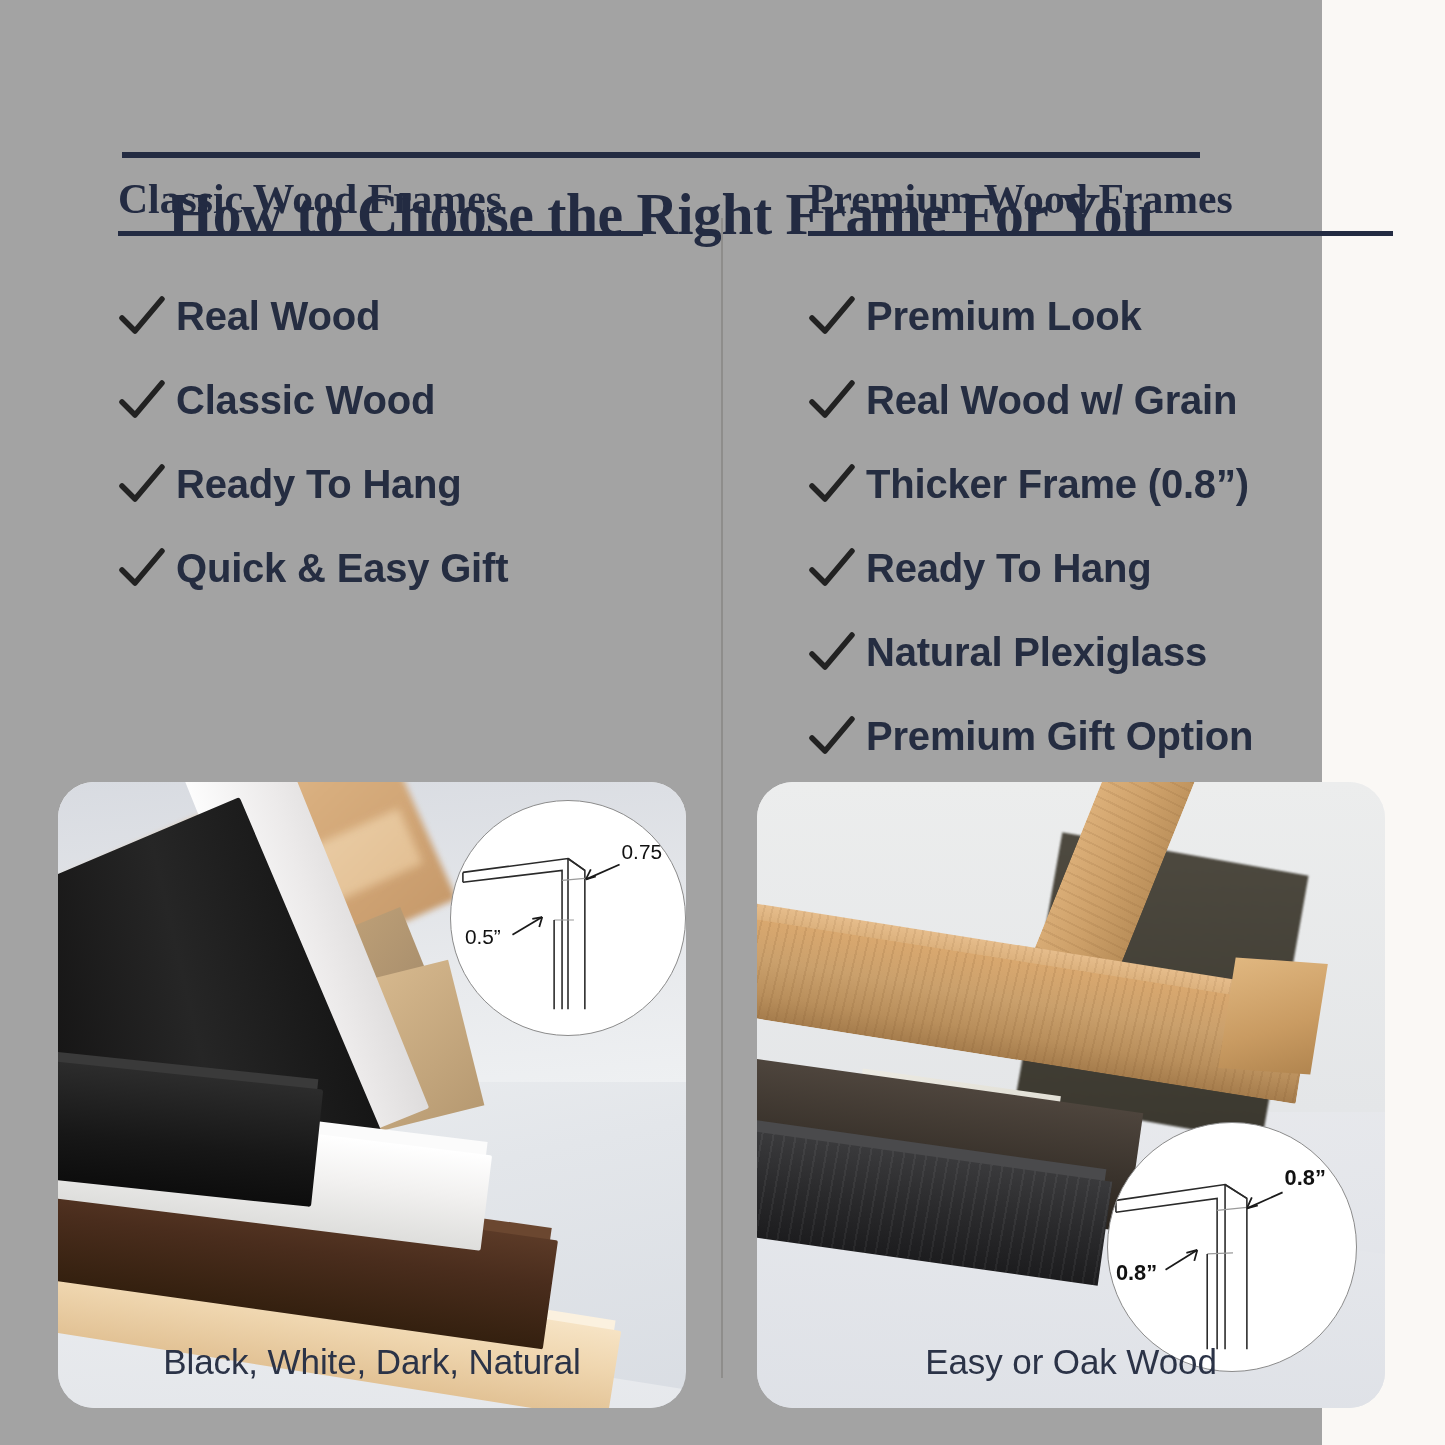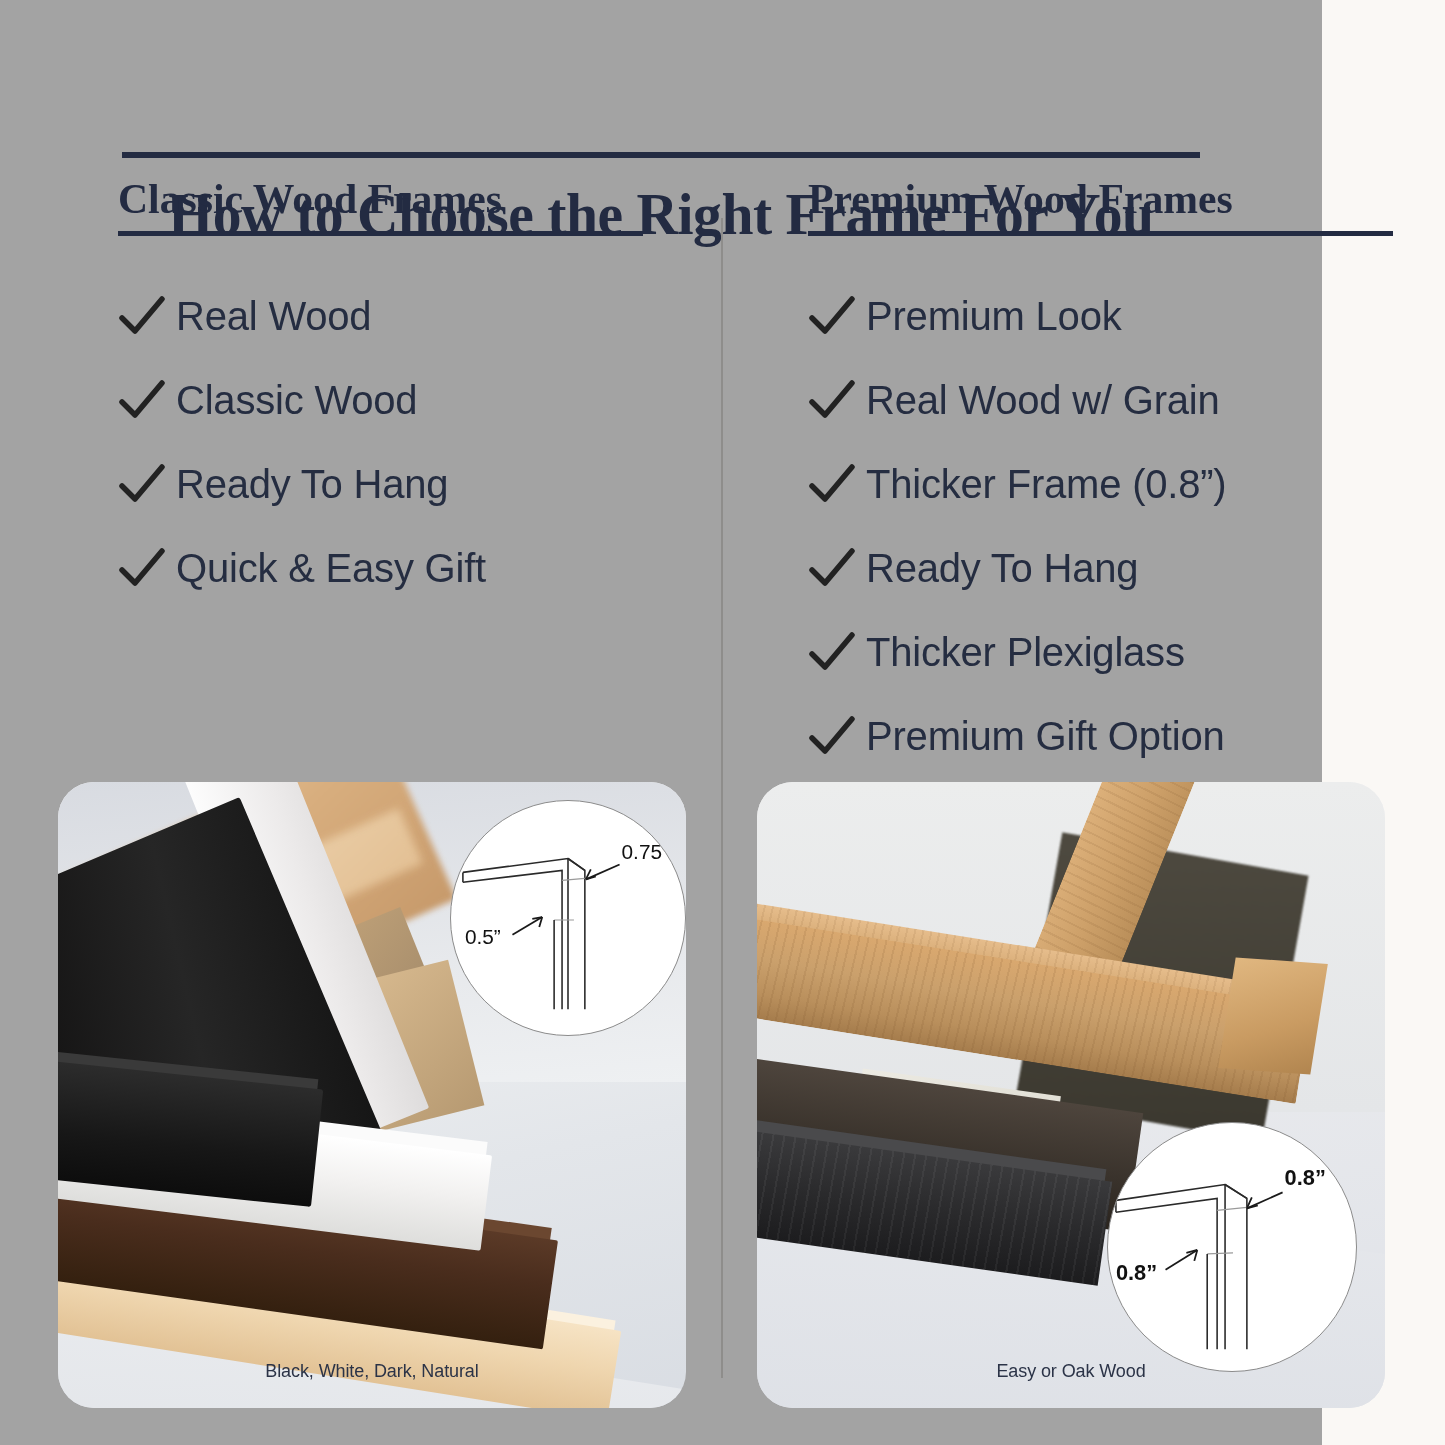--- a/index.html
+++ b/index.html
@@ -80,21 +80,21 @@
   }
   .check-icon {
     flex:0 0 auto;
     width:48px; height:44px;
     margin-right:10px;
     display:block;
   }
   .check-icon svg { display:block; width:48px; height:44px; }
   .feature-text {
     font-family:"Liberation Sans", sans-serif;
-    font-weight:400;
+    font-weight:700;
     font-size:40px;
     color:#252d41;
     letter-spacing:-0.2px;
     white-space:nowrap;
   }
 
   
   .v-divider {
     position:absolute;
     left:721px; top:218px;
@@ -337,21 +337,21 @@
   .diagram-left  { left:392px; top:18px;  width:236px; height:236px; }
   .diagram-right { left:350px; top:340px; width:250px; height:250px;font-weight:bold; }
   .diagram svg { display:block; width:100%; height:100%; }
 
   
   .caption {
     position:absolute;
     left:0; right:0; bottom:26px;
     text-align:center;
     font-family:"Liberation Sans", sans-serif;
-    font-size:18px;
+    font-size:35px;
     color:#2b3347;
     letter-spacing:-0.1px;
   }
 </style>
 </head>
 <body>
 
 <div class="page">
 
   <div class="title-wrap">
@@ -437,21 +437,21 @@
             </svg>
         </span>
         <span class="feature-text">Ready To Hang</span>
       </li>
       <li class="feature-row">
         <span class="check-icon">
           <svg viewBox="0 0 48 44">
               <path d="M4 24 L17 37 L44 5" fill="none" stroke="#222222" stroke-width="5.5" stroke-linecap="round" stroke-linejoin="round"></path>
             </svg>
         </span>
-        <span class="feature-text">Thicker Plexiglass</span>
+        <span class="feature-text">Natural Plexiglass</span>
       </li>
       <li class="feature-row">
         <span class="check-icon">
           <svg viewBox="0 0 48 44">
               <path d="M4 24 L17 37 L44 5" fill="none" stroke="#222222" stroke-width="5.5" stroke-linecap="round" stroke-linejoin="round"></path>
             </svg>
         </span>
         <span class="feature-text">Premium Gift Option</span>
       </li>
     </ul>

